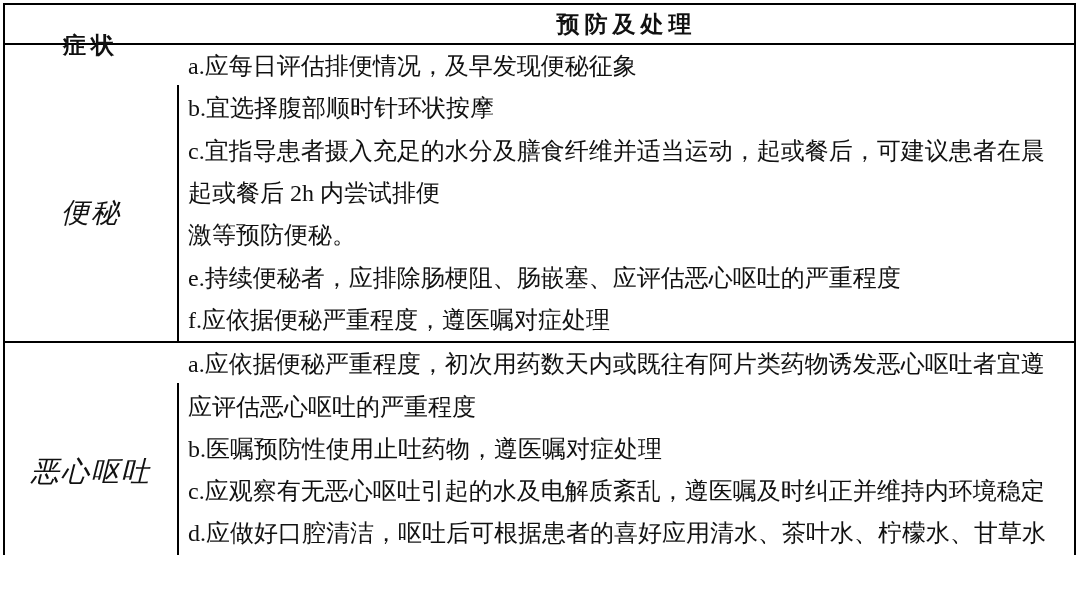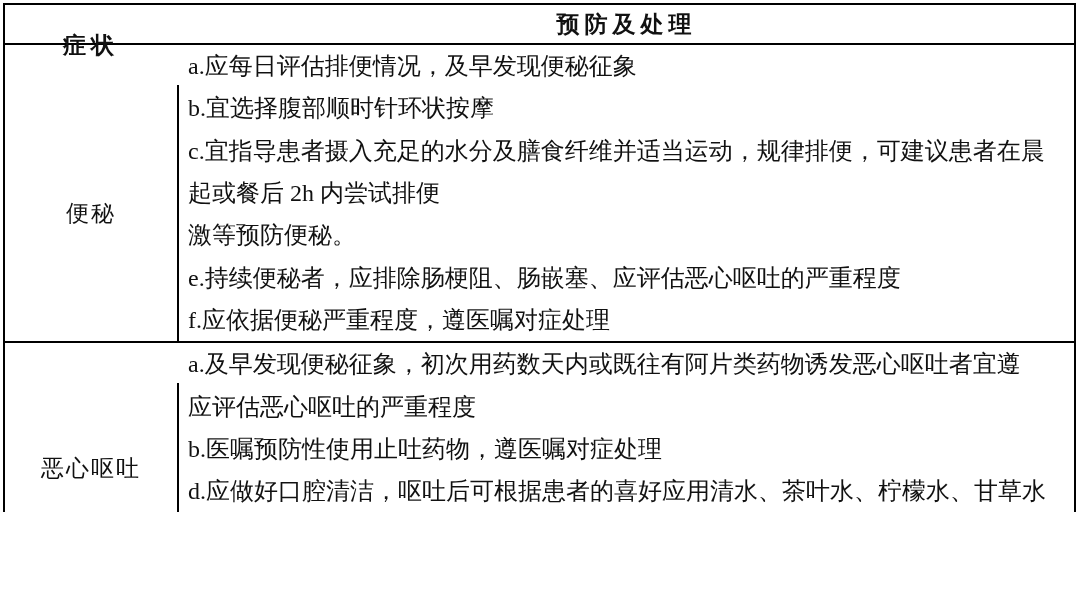--- a/index.html
+++ b/index.html
@@ -35,21 +35,21 @@
     font-weight: bold;
     font-size: 23px;
     letter-spacing: 5px;
   }
   .header-row .col2 {
     display: flex;
     align-items: center;
     justify-content: center;
   }
   .body-row { font-size: 24px; }
-  .body-row .col1 { font-size: 23px; letter-spacing: 2px; }
+  .body-row .col1 { font-size: 28px; letter-spacing: 2px; font-style: italic; }
   .row-constipation { border-bottom: 2px solid #000; }
   .row-nausea .col1 {
     align-items: flex-start;
     justify-content: center;
     padding-top: 70px;
   }
   .line {
     height: 42.3px;
     display: flex;
     align-items: center;
@@ -66,31 +66,32 @@
   <div class="row header-row">
     <div class="col1">症状</div>
     <div class="col2">预防及处理</div>
   </div>
 
   <div class="row body-row row-constipation">
     <div class="col1">便秘</div>
     <div class="col2">
       <div class="line">a.应每日评估排便情况，及早发现便秘征象</div>
       <div class="line">b.宜选择腹部顺时针环状按摩</div>
-      <div class="line">c.宜指导患者摄入充足的水分及膳食纤维并适当运动，规律排便，可建议患者在晨</div>
+      <div class="line">c.宜指导患者摄入充足的水分及膳食纤维并适当运动，起或餐后，可建议患者在晨</div>
       <div class="line">起或餐后 2h 内尝试排便</div>
       <div class="line">激等预防便秘。</div>
       <div class="line">e.持续便秘者，应排除肠梗阻、肠嵌塞、应评估恶心呕吐的严重程度</div>
       <div class="line">f.应依据便秘严重程度，遵医嘱对症处理</div>
     </div>
   </div>
 
   <div class="row body-row row-nausea">
     <div class="col1">恶心呕吐</div>
     <div class="col2">
-      <div class="line">a.及早发现便秘征象，初次用药数天内或既往有阿片类药物诱发恶心呕吐者宜遵</div>
+      <div class="line">a.应依据便秘严重程度，初次用药数天内或既往有阿片类药物诱发恶心呕吐者宜遵</div>
       <div class="line">应评估恶心呕吐的严重程度</div>
       <div class="line">b.医嘱预防性使用止吐药物，遵医嘱对症处理</div>
+      <div class="line">c.应观察有无恶心呕吐引起的水及电解质紊乱，遵医嘱及时纠正并维持内环境稳定</div>
       <div class="line">d.应做好口腔清洁，呕吐后可根据患者的喜好应用清水、茶叶水、柠檬水、甘草水</div>
     </div>
   </div>
 
 </div>
 
 </body></html>

